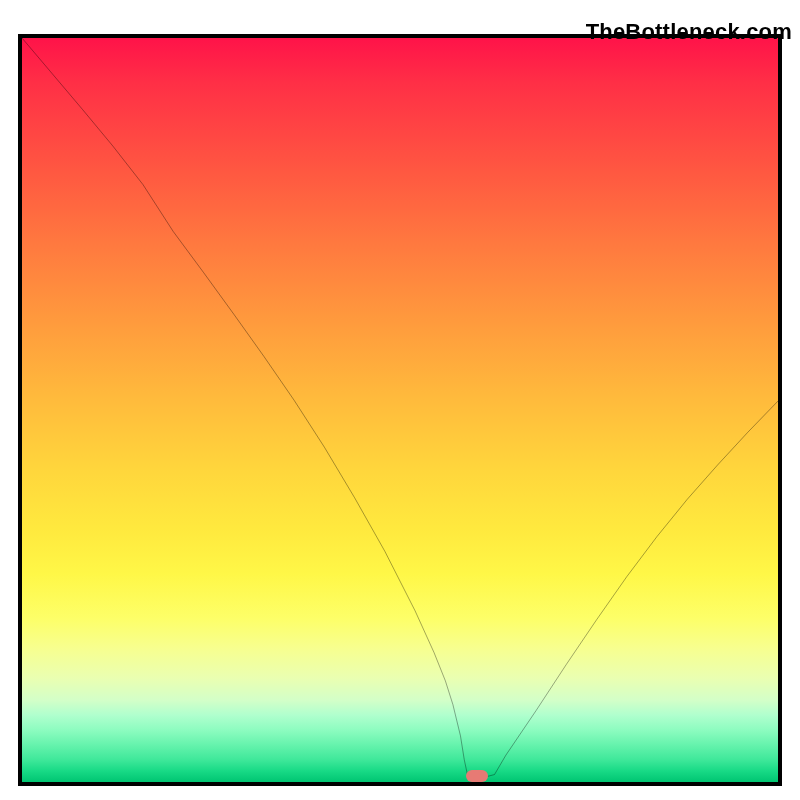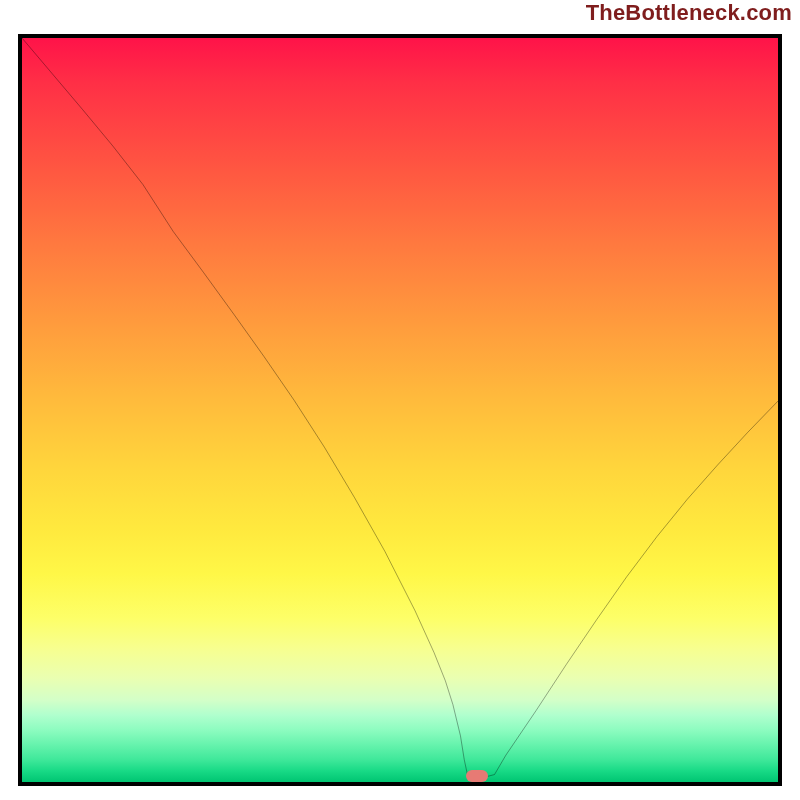--- a/index.html
+++ b/index.html
@@ -5,25 +5,25 @@
   * { margin: 0; padding: 0; box-sizing: border-box; }
   html, body { width: 800px; height: 800px; overflow: hidden; font-family: Arial, Helvetica, sans-serif; }
   .frame {
     position: relative;
     width: 800px;
     height: 800px;
     background: #ffffff;
   }
   .watermark {
     position: absolute;
-    top: 0;
+    top: 19px;
     right: 8px;
     font-size: 22px;
     font-weight: 600;
-    color: #7f1d1d;
+    color: #000000;
     letter-spacing: 0.2px;
     z-index: 5;
   }
   .plot-outer {
     position: absolute;
     left: 14px;
     top: 30px;
     width: 772px;
     height: 760px;
     background: #ffffff;

